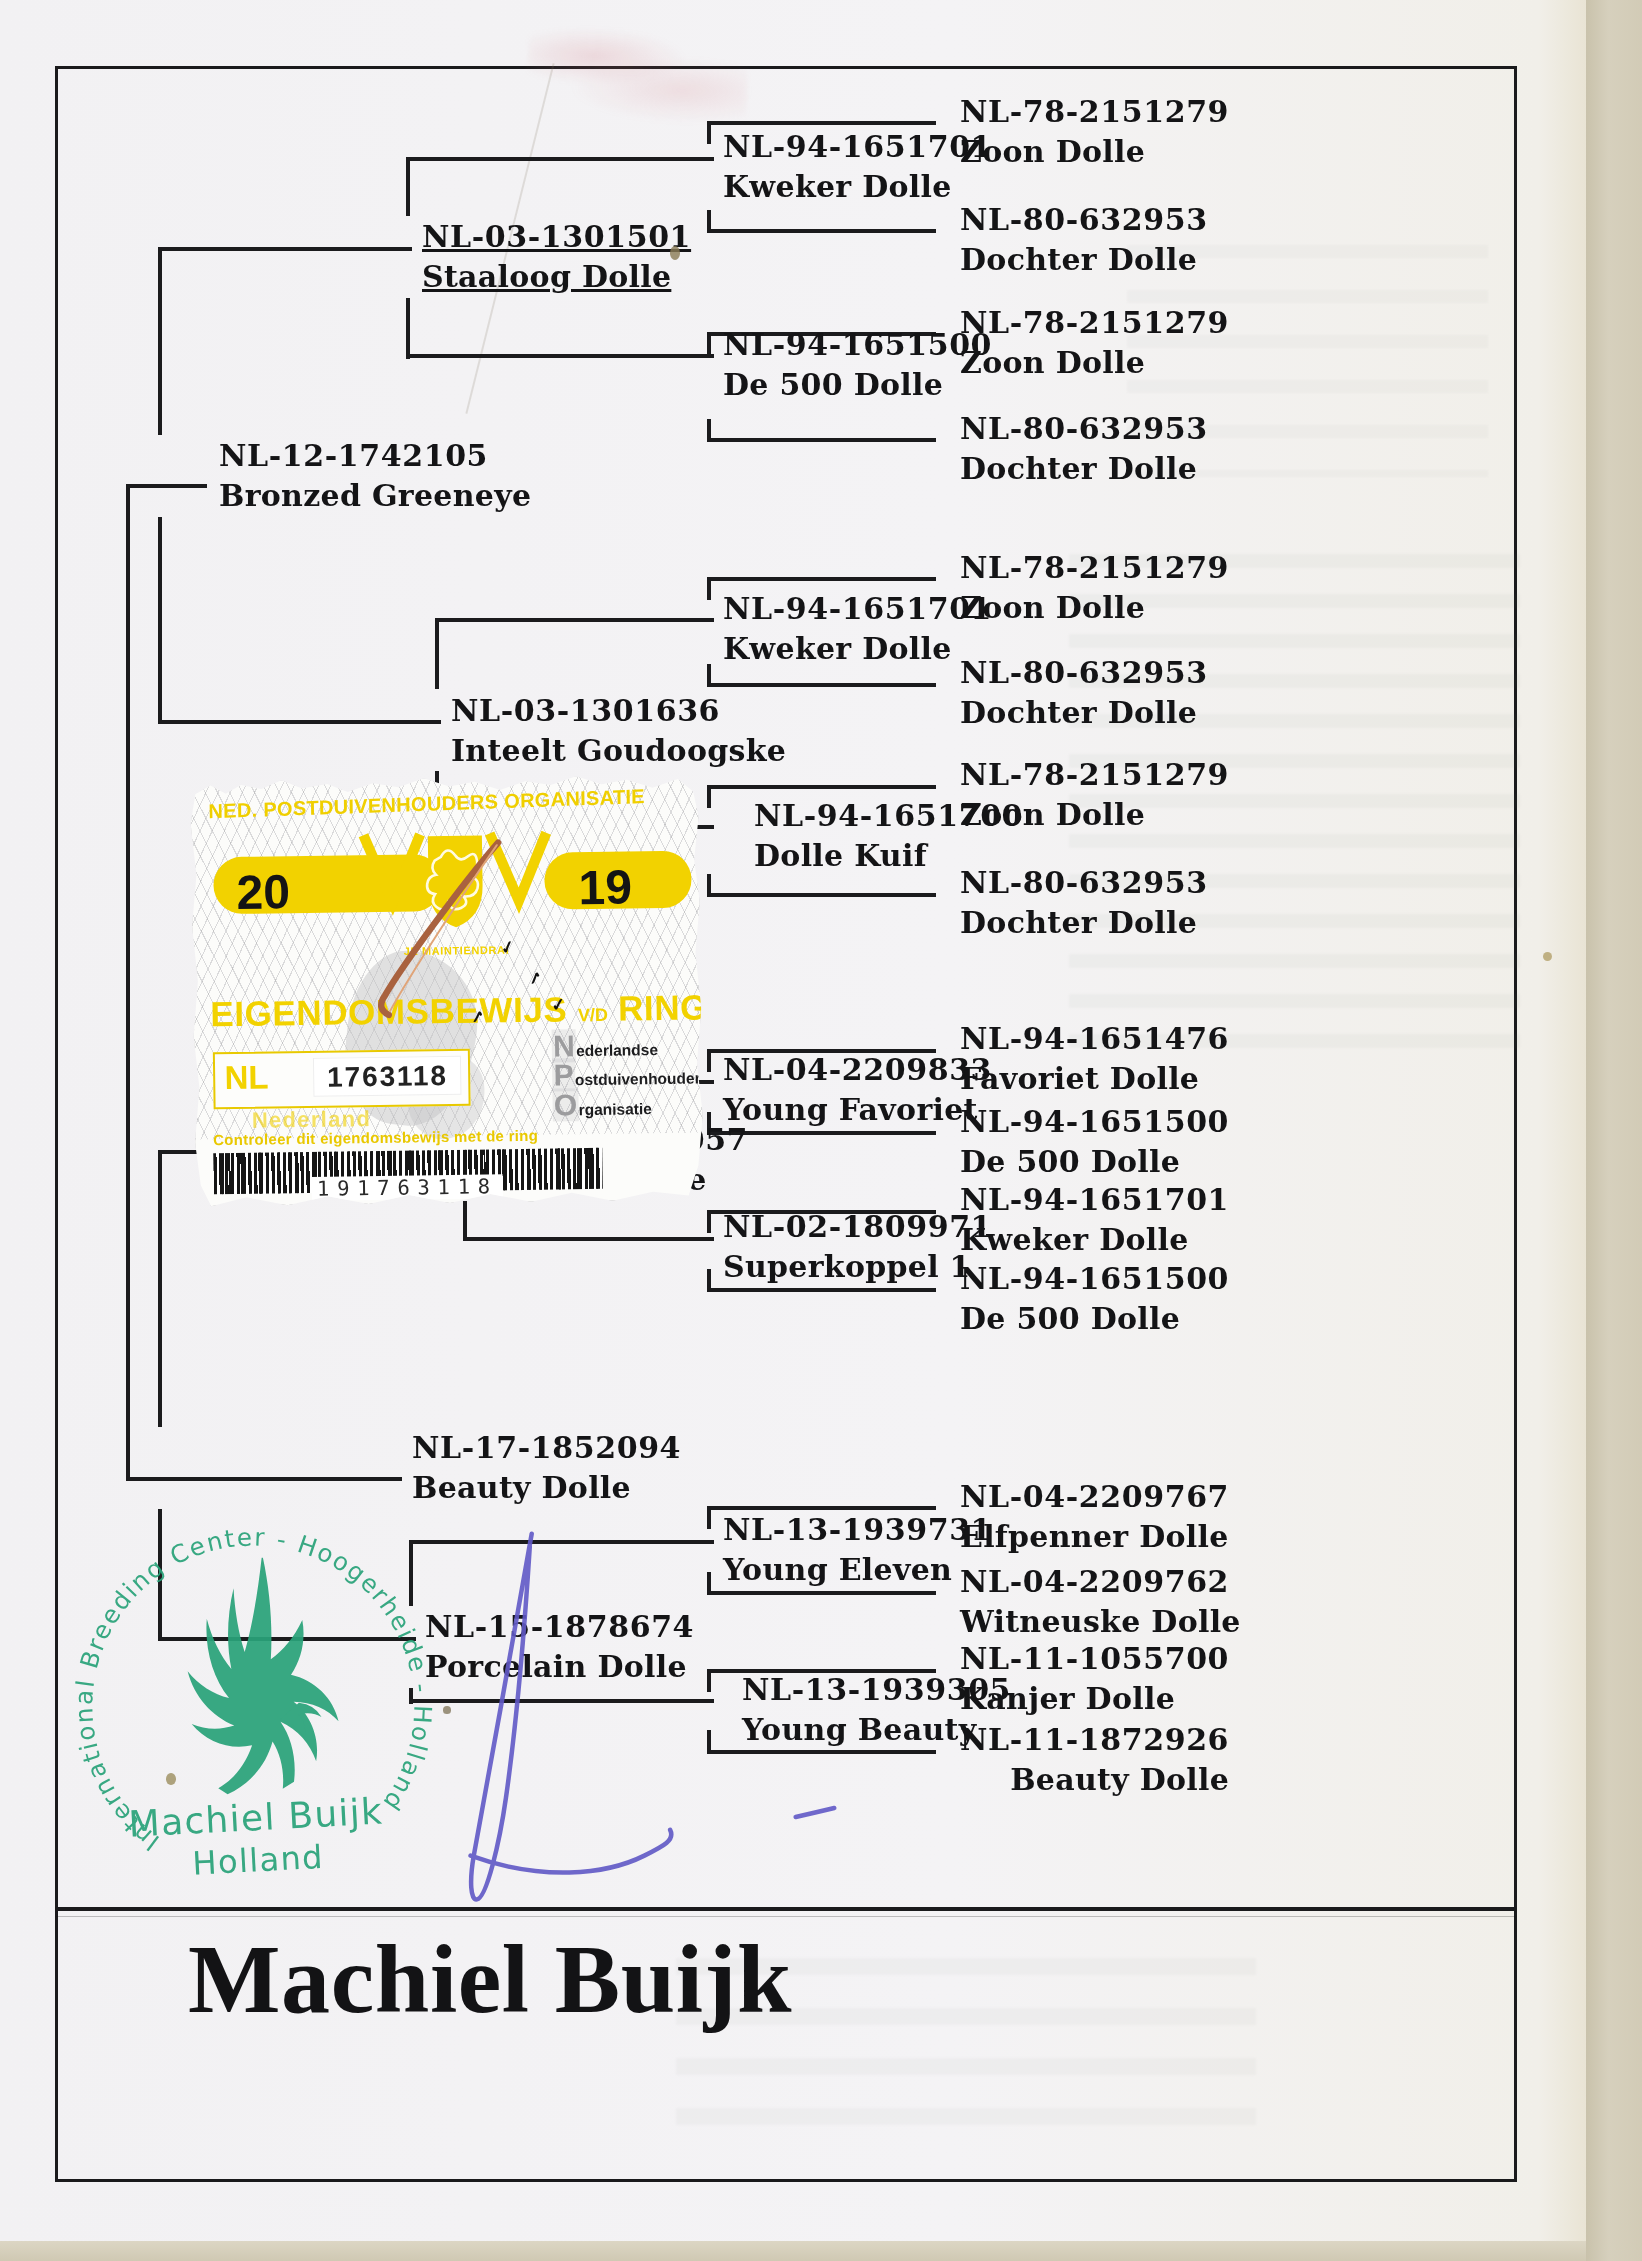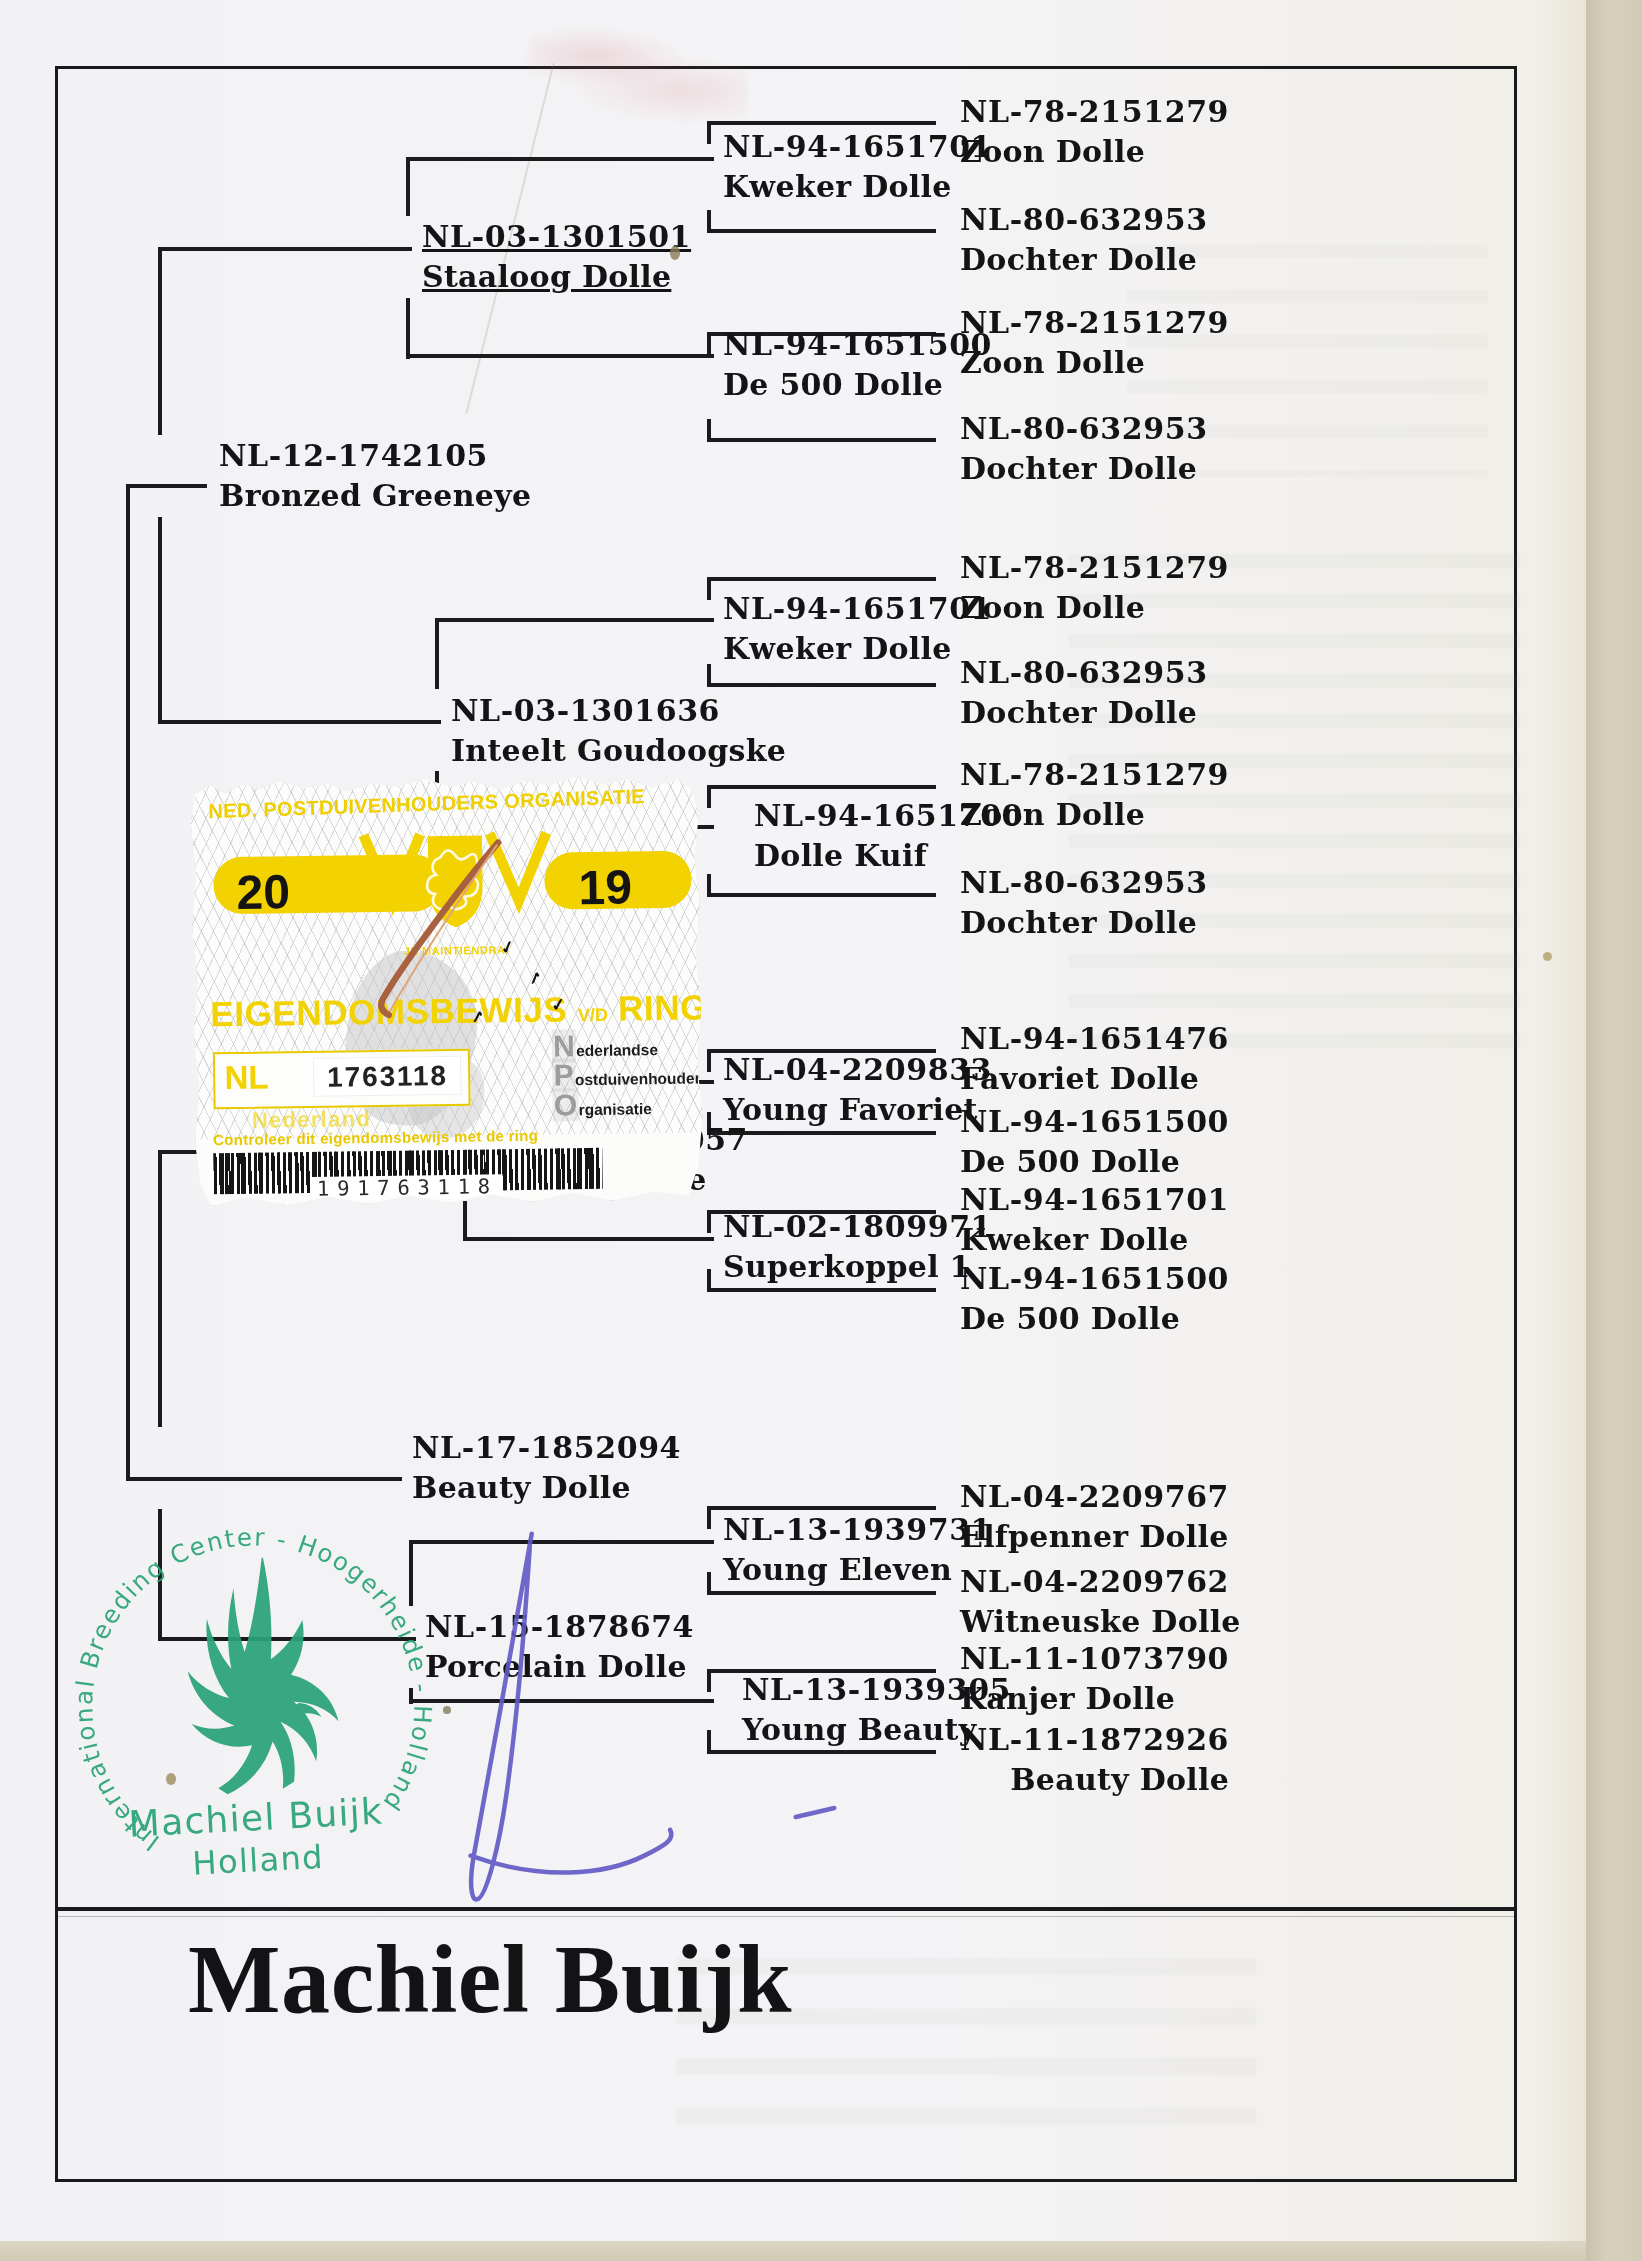--- a/index.html
+++ b/index.html
@@ -283,21 +283,21 @@
         </div>
         <div class="node" style="left: 960px; top: 1482px;">
           <div class="ring">NL-04-2209767</div>
           <div class="name">Elfpenner Dolle</div>
         </div>
         <div class="node" style="left: 960px; top: 1567px;">
           <div class="ring">NL-04-2209762</div>
           <div class="name">Witneuske Dolle</div>
         </div>
         <div class="node" style="left: 960px; top: 1644px;">
-          <div class="ring">NL-11-1073790</div>
+          <div class="ring">NL-11-1055700</div>
           <div class="name">Kanjer Dolle</div>
         </div>
         <div class="node" style="left: 960px; top: 1725px; text-align: right;">
           <div class="ring">NL-11-1872926</div>
           <div class="name">Beauty Dolle</div>
         </div>
       </div>
 
     <div class="sticker">
       <div class="grid"></div>

